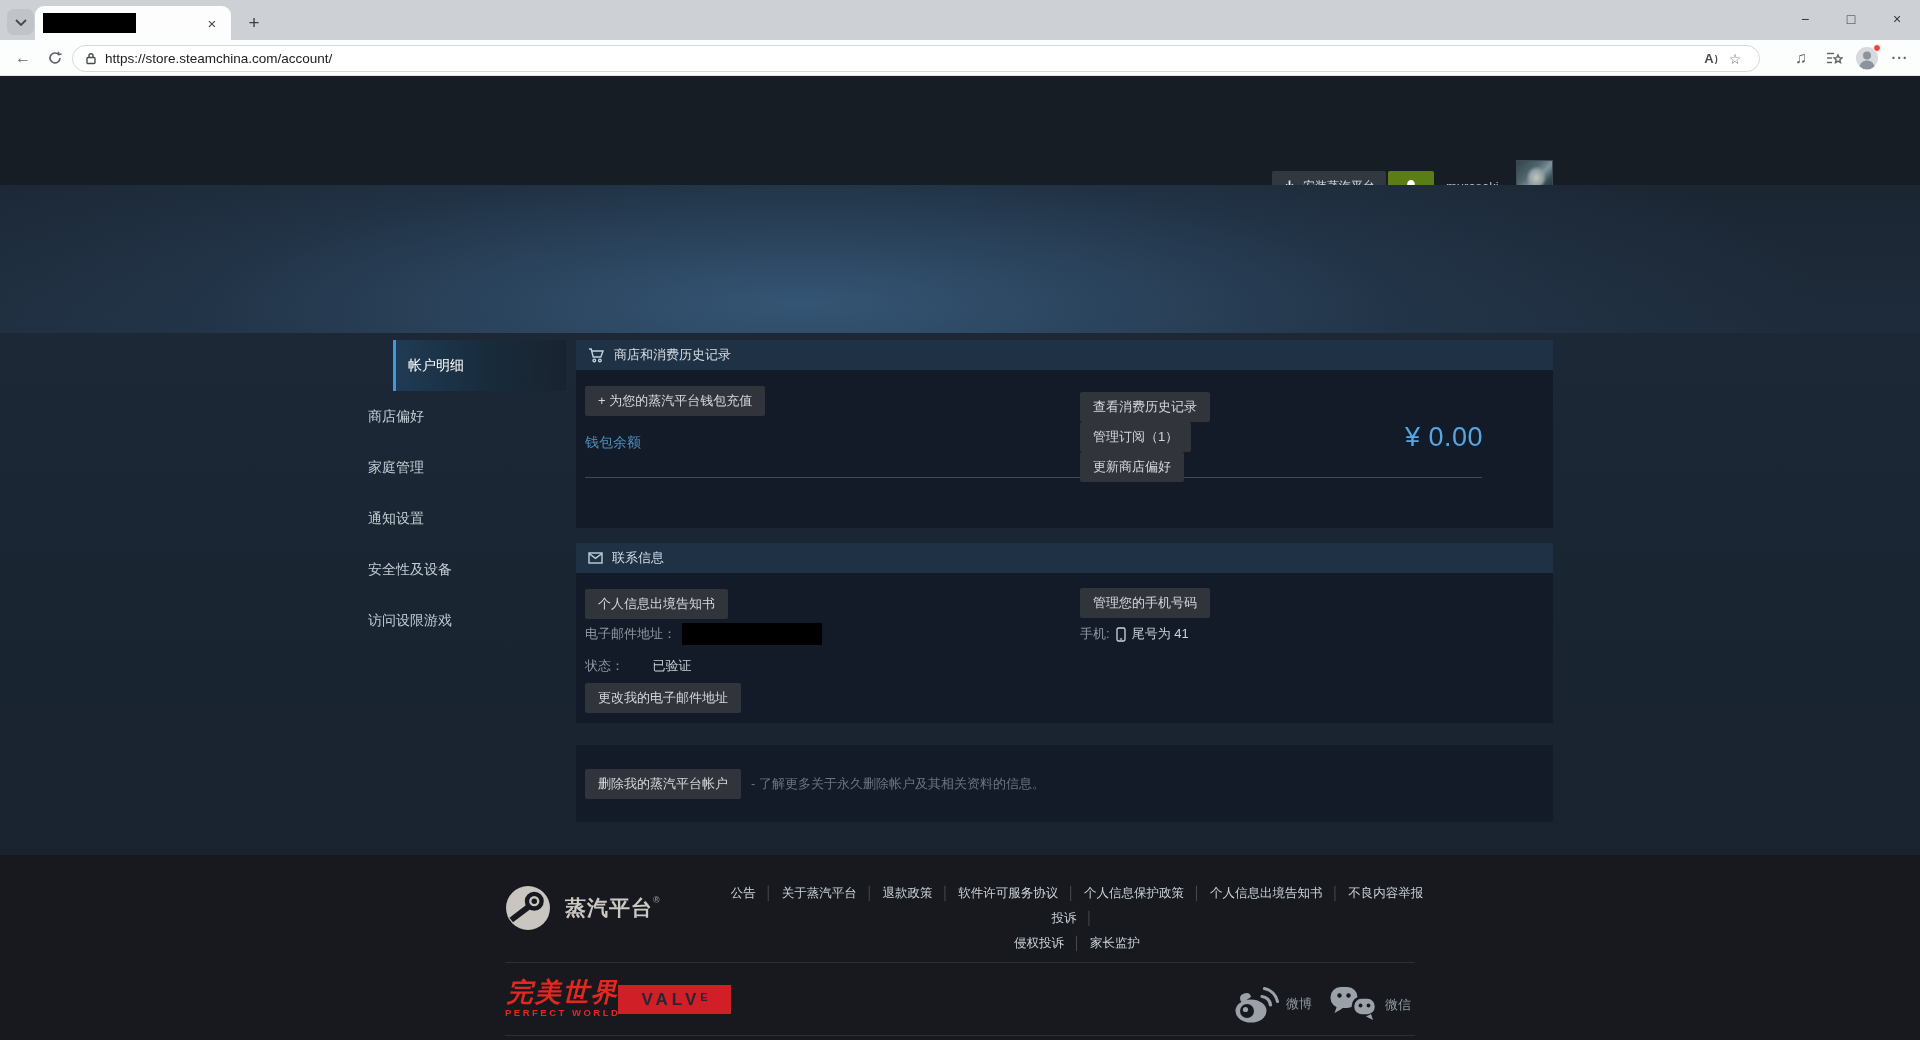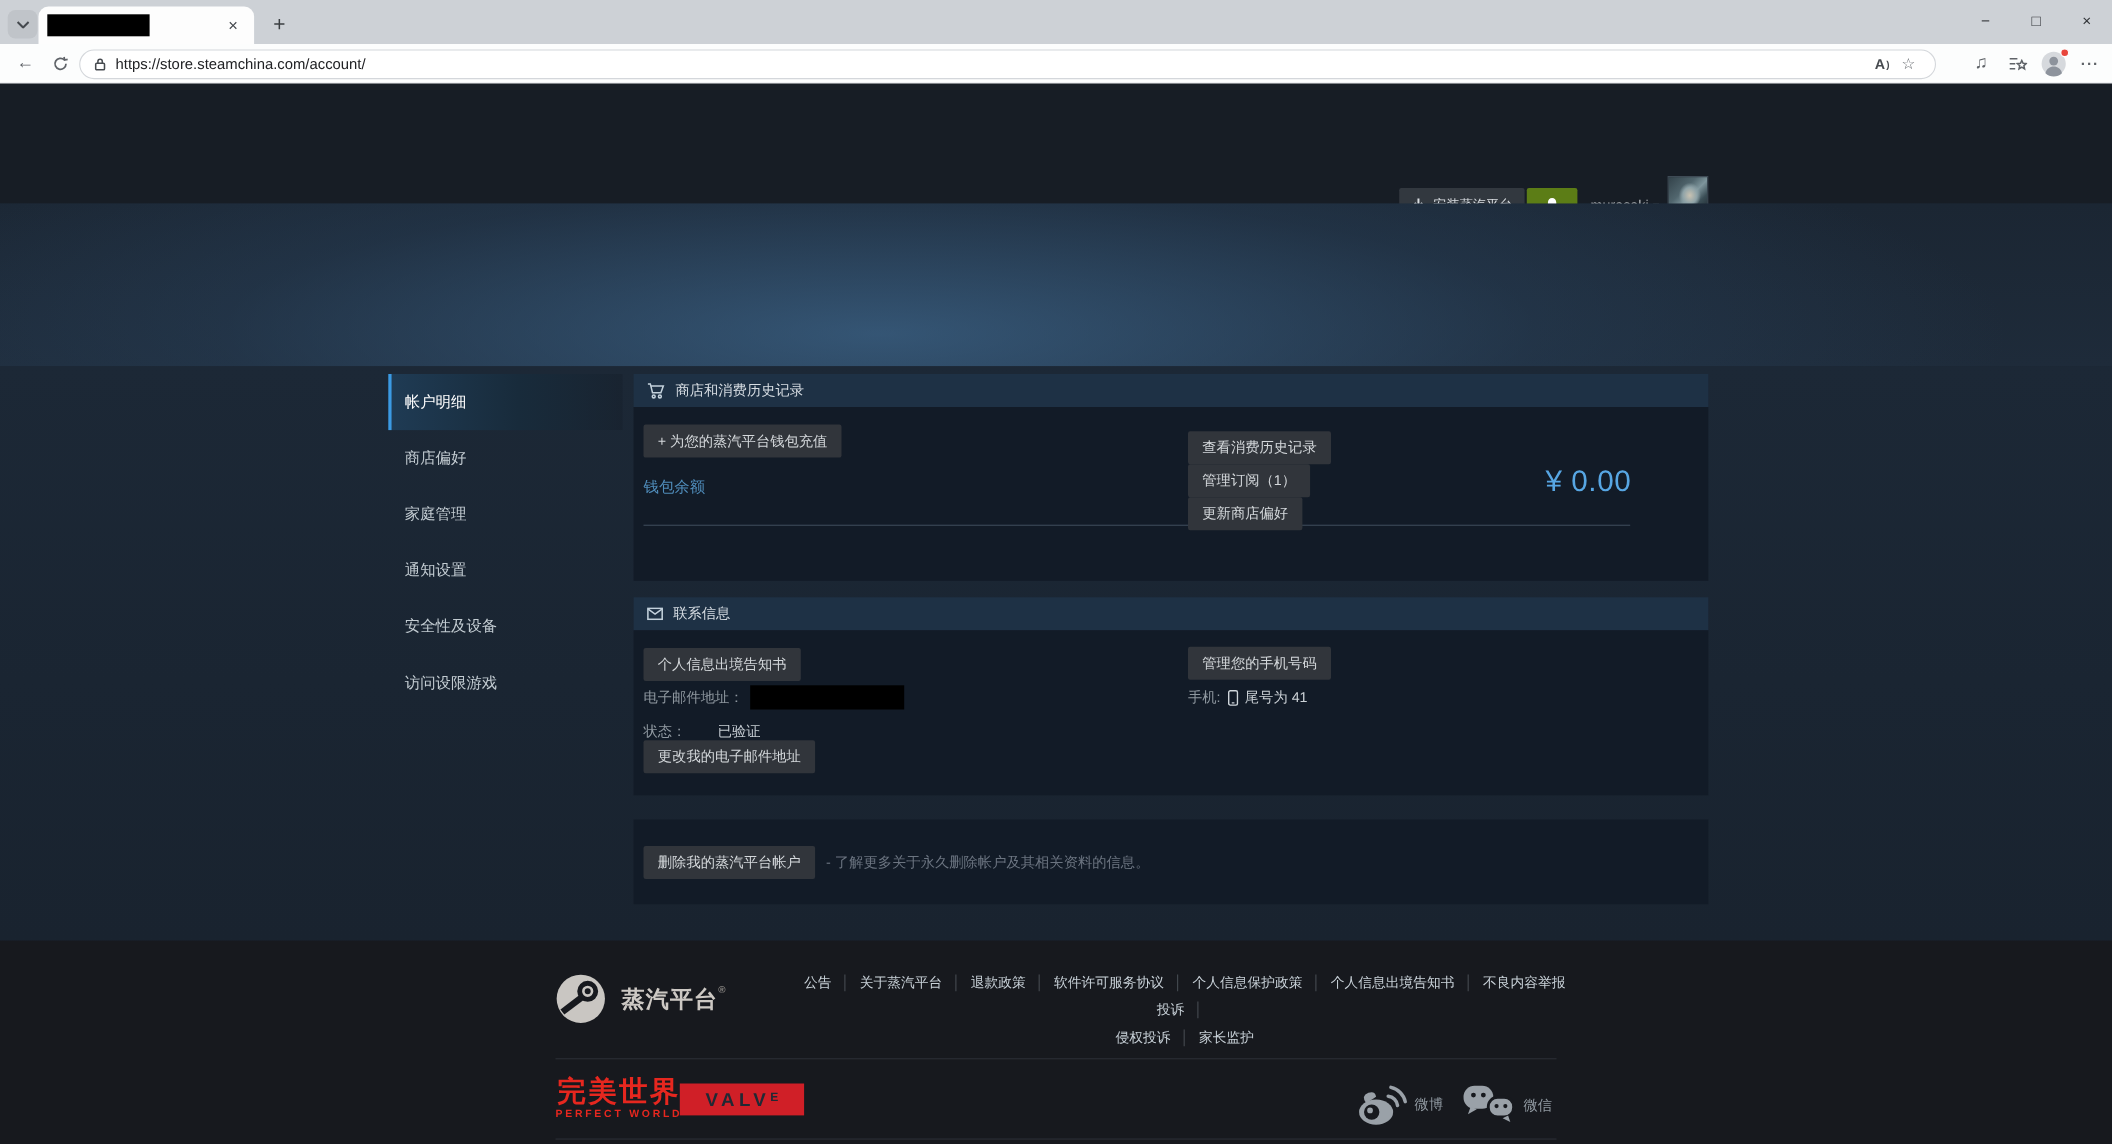--- a/index.html
+++ b/index.html
@@ -55,21 +55,21 @@
   
   .breadcrumb { position:absolute; left:365px; top:211px; font-size:12px; color:#8f98a0; }
   .breadcrumb .bc-home { color:#b6c1ca; cursor:pointer; }
   .title-redact { position:absolute; left:340px; top:240px; width:187px; height:62px; background:#000; }
   .page-title { position:absolute; left:532px; top:230px; font-size:40px; font-weight:700; color:#fff; letter-spacing:1px; }
 
   
   .sidebar { position:absolute; left:353px; top:340px; width:213px; }
   .side-item { height:51px; display:flex; align-items:center; padding-left:15px; font-size:14px; color:#c3ccd2; cursor:pointer; }
   .side-item.active { padding-left:12px; border-left:3px solid #3b9ae3; color:#fff;
-                      background:linear-gradient(90deg,#1f3b54 0%, #182b3b 55%, rgba(22,32,44,.55) 100%); }
+                      background:linear-gradient(90deg,#1f3b54 0%, #182b3b 55%, rgba(22,32,44,.55) 100%);margin-left:40px; }
 
   
   .box-header { position:absolute; left:576px; width:977px; height:30px; background:#1e3145; display:flex; align-items:center; gap:9px; padding-left:12px; font-size:13px; color:#d7dde3; }
   .box-body { position:absolute; left:576px; width:977px; background:#121b27; }
   .sbtn { display:inline-block; background:#31353b; color:#d4d8db; font-size:13px; padding:6px 13px; border-radius:2px; cursor:pointer; white-space:nowrap; }
   .lbl { font-size:13px; color:#8f98a0; }
 
   .wallet-label { position:absolute; left:9px; top:64px; font-size:14px; color:#4f8cba; cursor:pointer; }
   .wallet-amt { position:absolute; right:70px; top:52px; font-size:27px; color:#57a6e3; letter-spacing:.5px; }
   .wallet-hr { position:absolute; left:9px; top:107px; width:897px; height:1px; background:#3c4a59; }
@@ -87,21 +87,21 @@
 
   
   .flogo { position:absolute; left:505px; top:30px; display:flex; align-items:center; cursor:pointer; }
   .flogo-text { margin-left:14px; font-size:21px; font-weight:700; letter-spacing:1px; color:#ccc8c3; }
   .flinks { position:absolute; left:727px; top:26px; width:700px; font-size:12.5px; line-height:25px; color:#c9d2d9; }
   .flink { cursor:pointer; }
   .fsep { color:#4b5157; margin:0 9px; }
   .fdivider { position:absolute; left:505px; top:107px; width:910px; height:1px; background:#2b2f36; }
   .fdivider2 { position:absolute; left:505px; top:180px; width:910px; height:1px; background:#2b2f36; }
   .pw-logo { position:absolute; left:505px; top:124px; cursor:pointer; }
-  .pw-cn { font-size:26px; font-weight:800; color:#e6271f; letter-spacing:2px; line-height:26px; }
+  .pw-cn { font-size:26px; font-weight:800; color:#e6271f; letter-spacing:2px; line-height:26px;font-style:italic; }
   .pw-en { font-size:9.5px; font-weight:800; color:#e6271f; letter-spacing:2.5px; margin-top:2px; }
   .valve-logo { position:absolute; left:618px; top:130px; width:113px; height:29px; background:#d01f27; display:flex; align-items:center; justify-content:center; cursor:pointer; }
   .valve-text { font-size:17px; font-weight:800; letter-spacing:4px; color:#20293441; color:#202934; }
   .valve-e { font-size:11px; vertical-align:4px; letter-spacing:0; }
   .social { position:absolute; top:128px; display:flex; align-items:center; gap:7px; cursor:pointer; }
   .social-label { font-size:13px; color:#9099a1; }
 </style>
 </head>
 <body>
 
@@ -260,21 +260,21 @@
 <div class="box-body" style="top:573px; height:150px;">
   <span class="sbtn" style="position:absolute; left:9px; top:16px;">个人信息出境告知书</span>
   <div class="email-row">
     <span class="lbl">电子邮件地址：</span>
     <span class="email-redact"></span>
   </div>
   <div class="status-row">
     <span class="lbl">状态：</span>
     <span class="status-val">已验证</span>
   </div>
-  <span class="sbtn" style="position:absolute; left:9px; top:100px;">更改我的电子邮件地址</span>
+  <span class="sbtn" style="position:absolute; left:9px; top:110px;">更改我的电子邮件地址</span>
   <span class="sbtn" style="position:absolute; left:504px; top:15px;">管理您的手机号码</span>
   <div class="phone-row">
     <span class="lbl">手机:</span>
     <svg width="10" height="15" viewBox="0 0 10 15">
         <rect x="1" y="1" width="8" height="13" rx="1.5" fill="none" stroke="#cfd6db" stroke-width="1.3"></rect>
         <line x1="3.8" y1="12" x2="6.2" y2="12" stroke="#cfd6db" stroke-width="1.2"></line>
       </svg>
     <span class="phone-val">尾号为 41</span>
   </div>
 </div>

